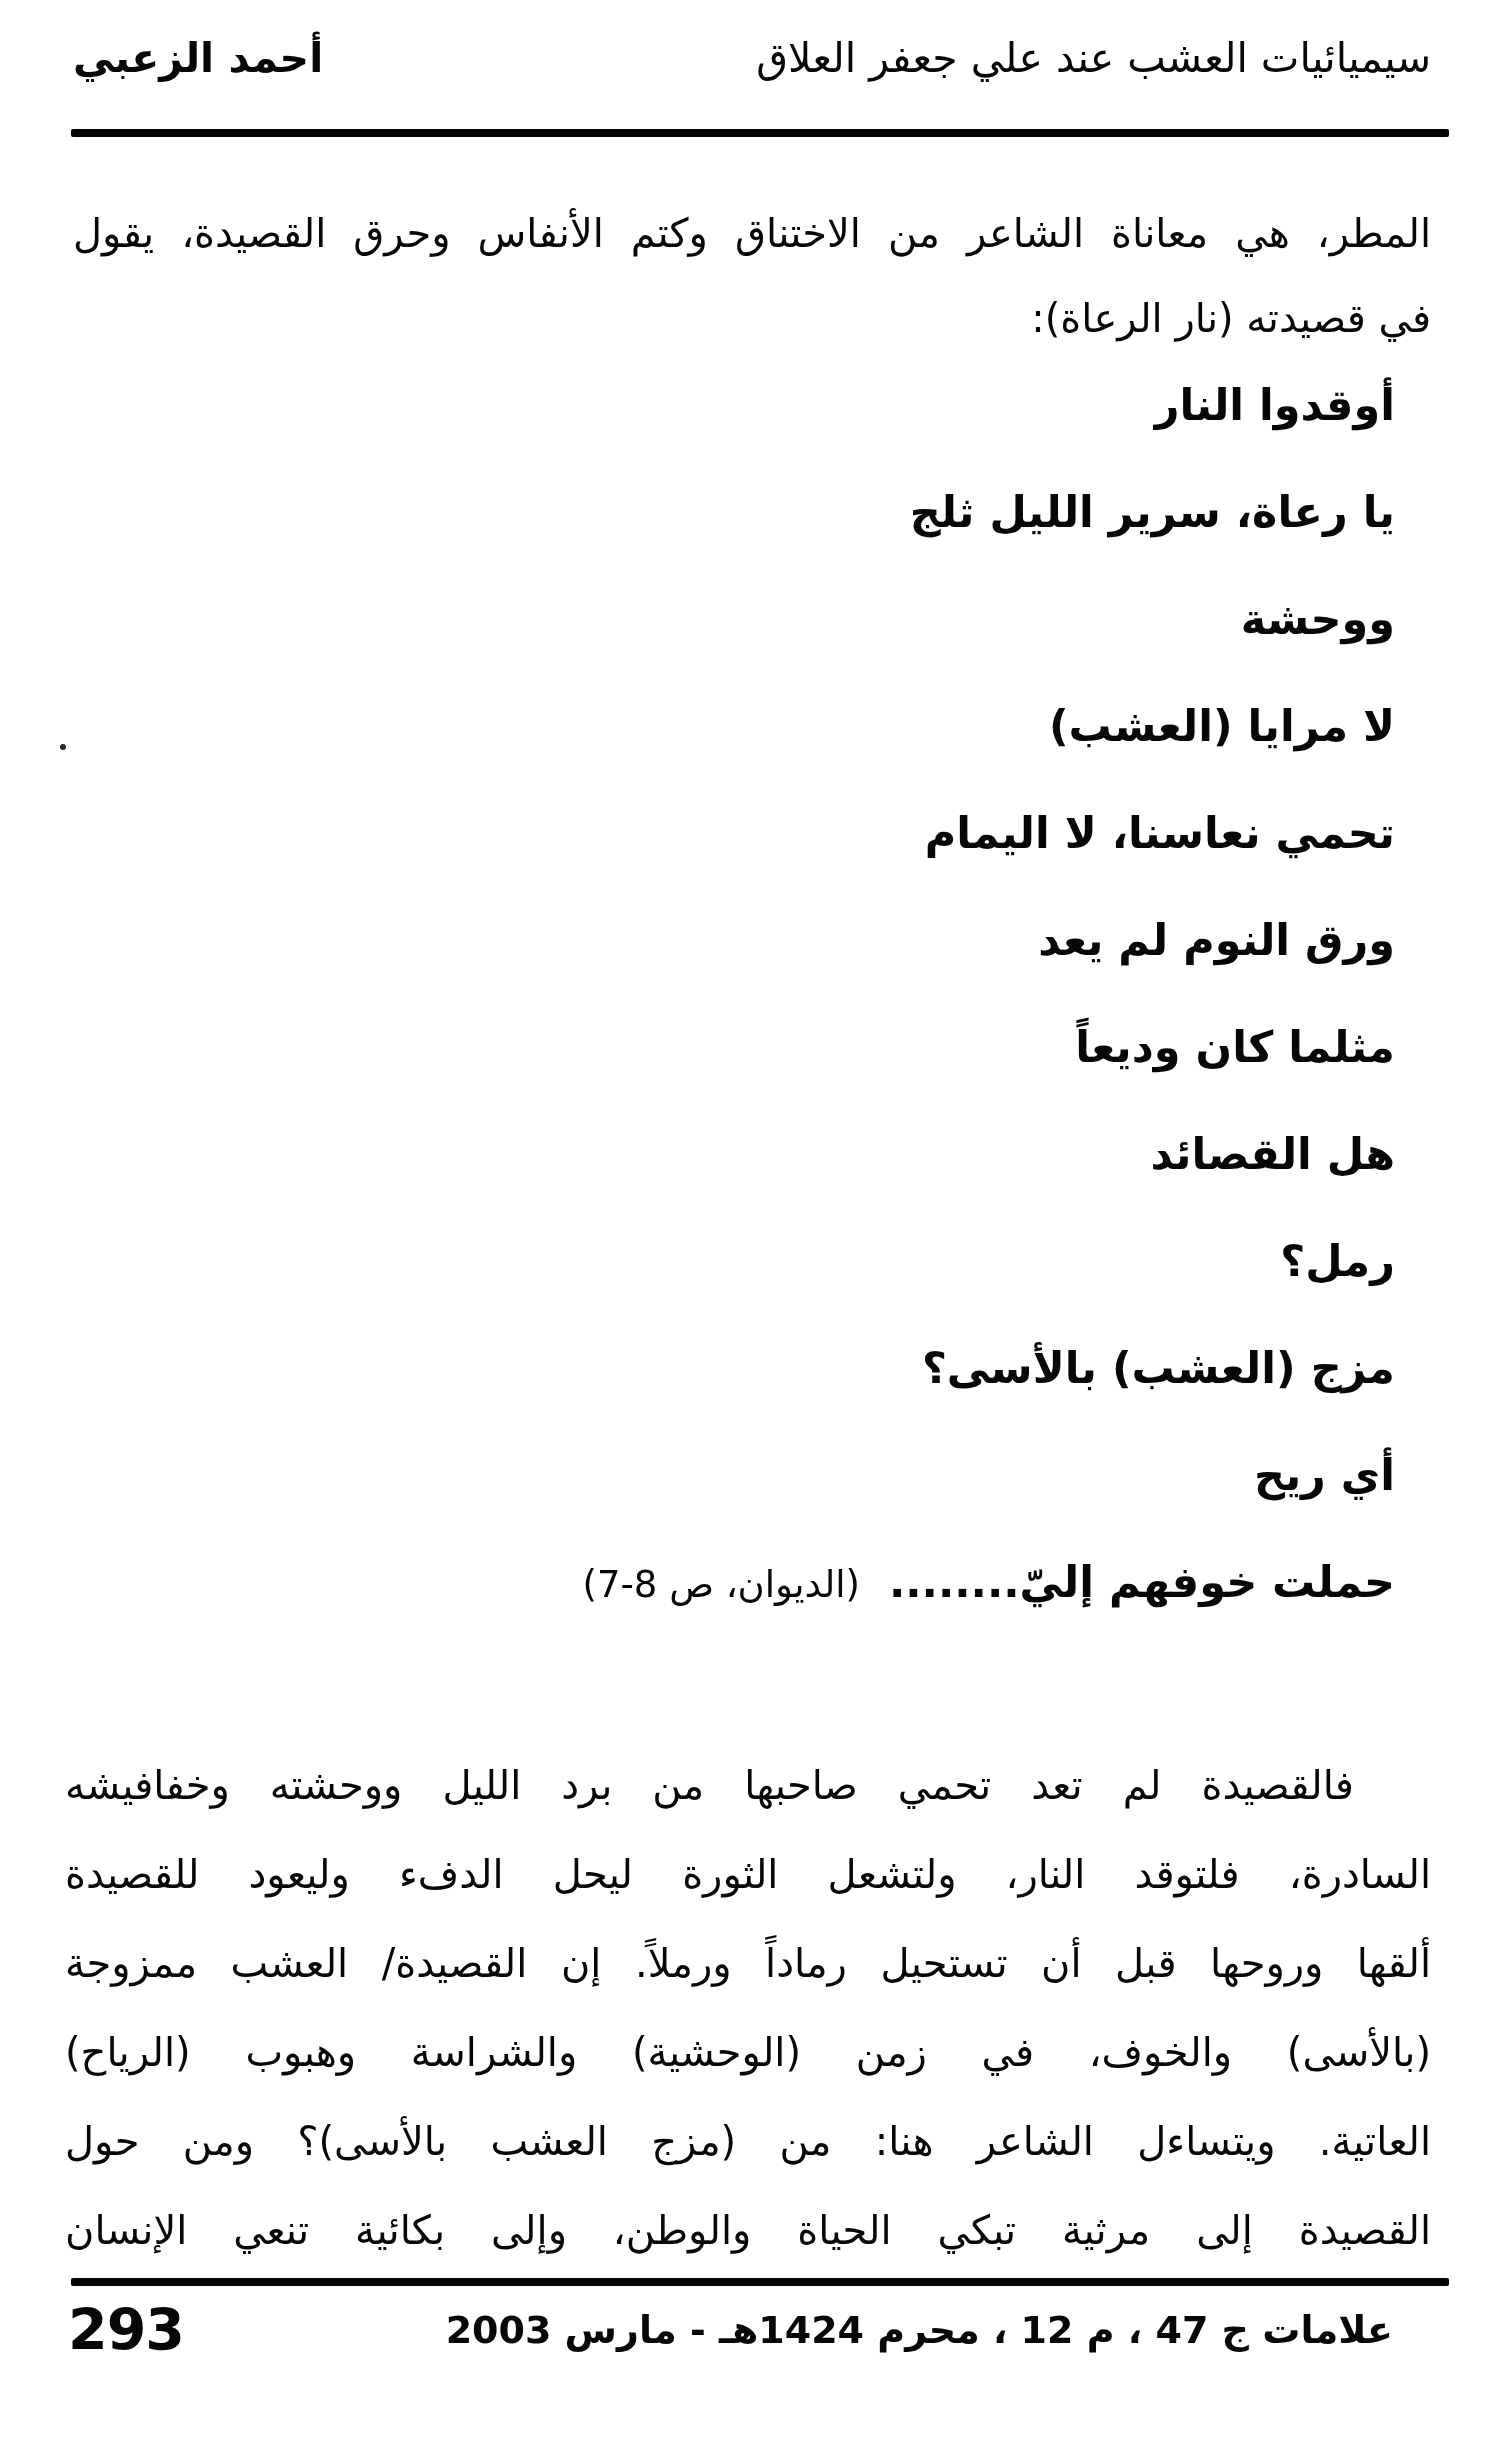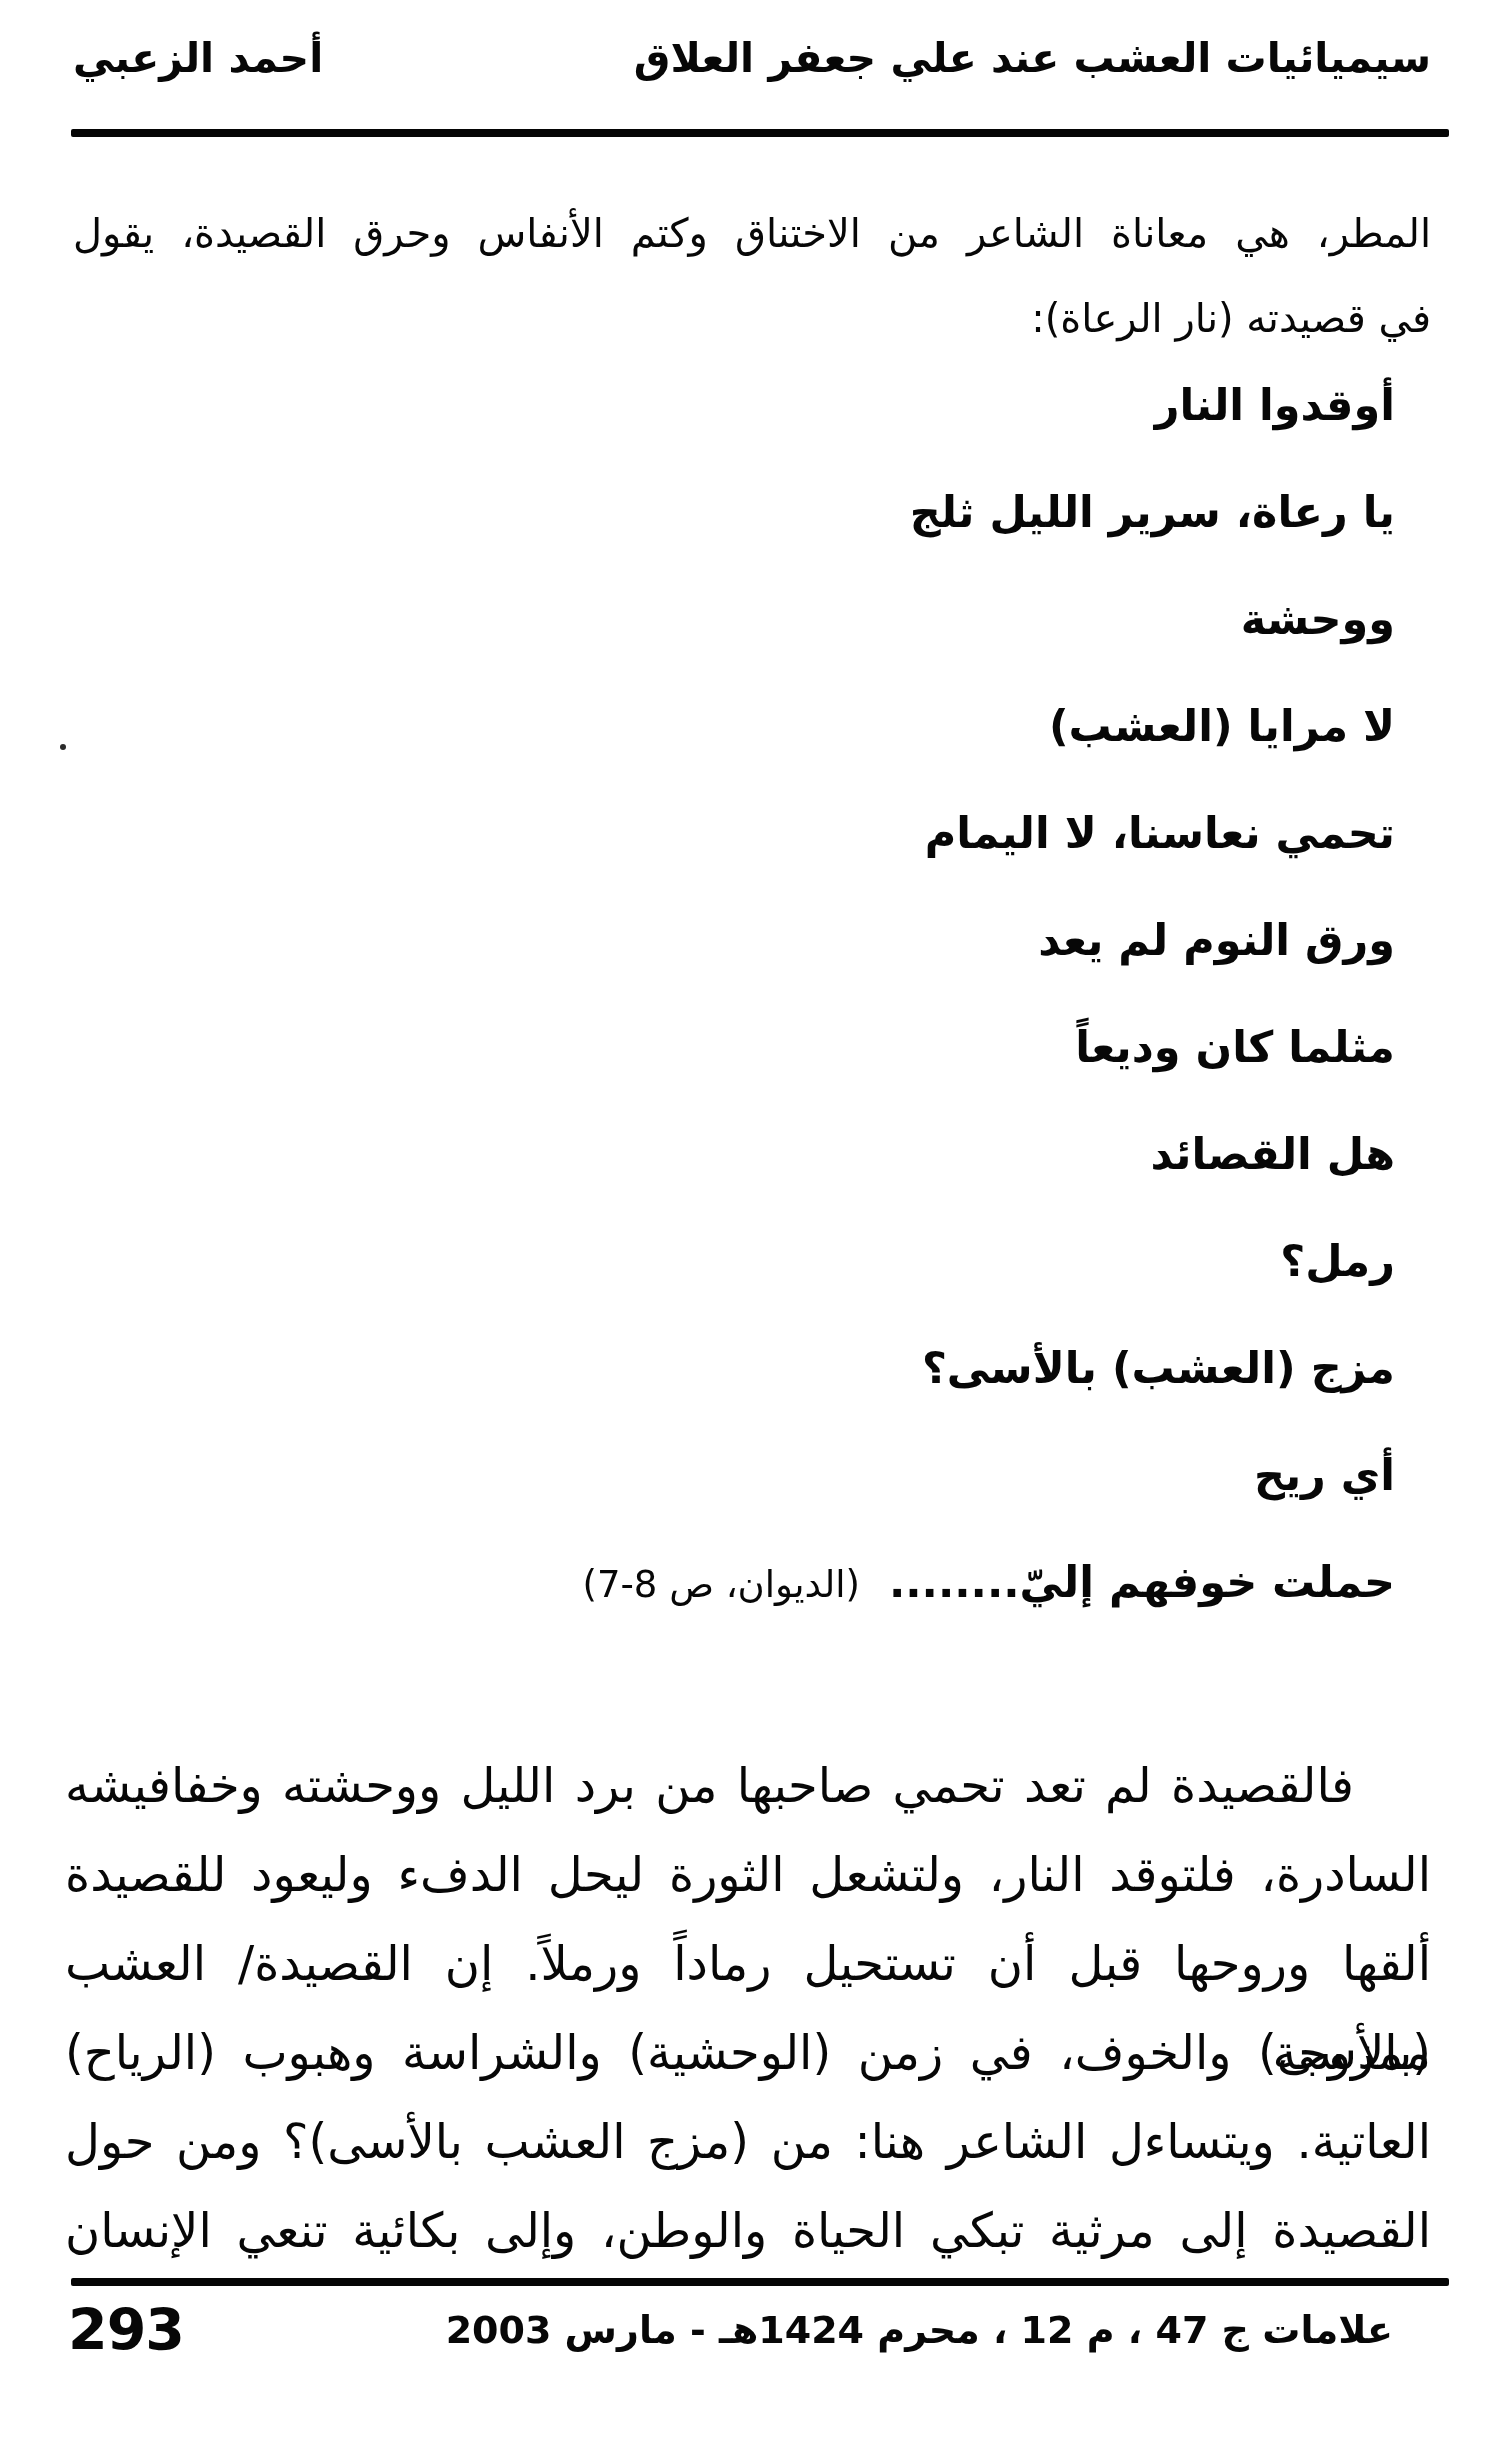--- a/index.html
+++ b/index.html
@@ -22,21 +22,21 @@
     position: absolute;
     top: 34px;
     right: 73px;
     left: 74px;
     display: flex;
     justify-content: space-between;
     align-items: flex-start;
   }
   .header .title {
     font-size: 41px;
-    font-weight: bold;
+    font-weight: normal;
     white-space: nowrap;
   }
   .header .author {
     font-size: 41px;
     font-weight: bold;
     white-space: nowrap;
   }
   .rule {
     position: absolute;
     left: 72px;
@@ -90,21 +90,21 @@
     margin: 0 14px;
     text-align: center;
   }
 
   
   .commentary {
     position: absolute;
     top: 1741px;
     right: 73px;
     left: 66px;
-    font-size: 48px;
+    font-size: 40px;
   }
   .commentary .t-line {
     height: 89px;
     line-height: 89px;
   }
   .first-indent { text-indent: 77px; }
 
   
   .footer-journal {
     position: absolute;

